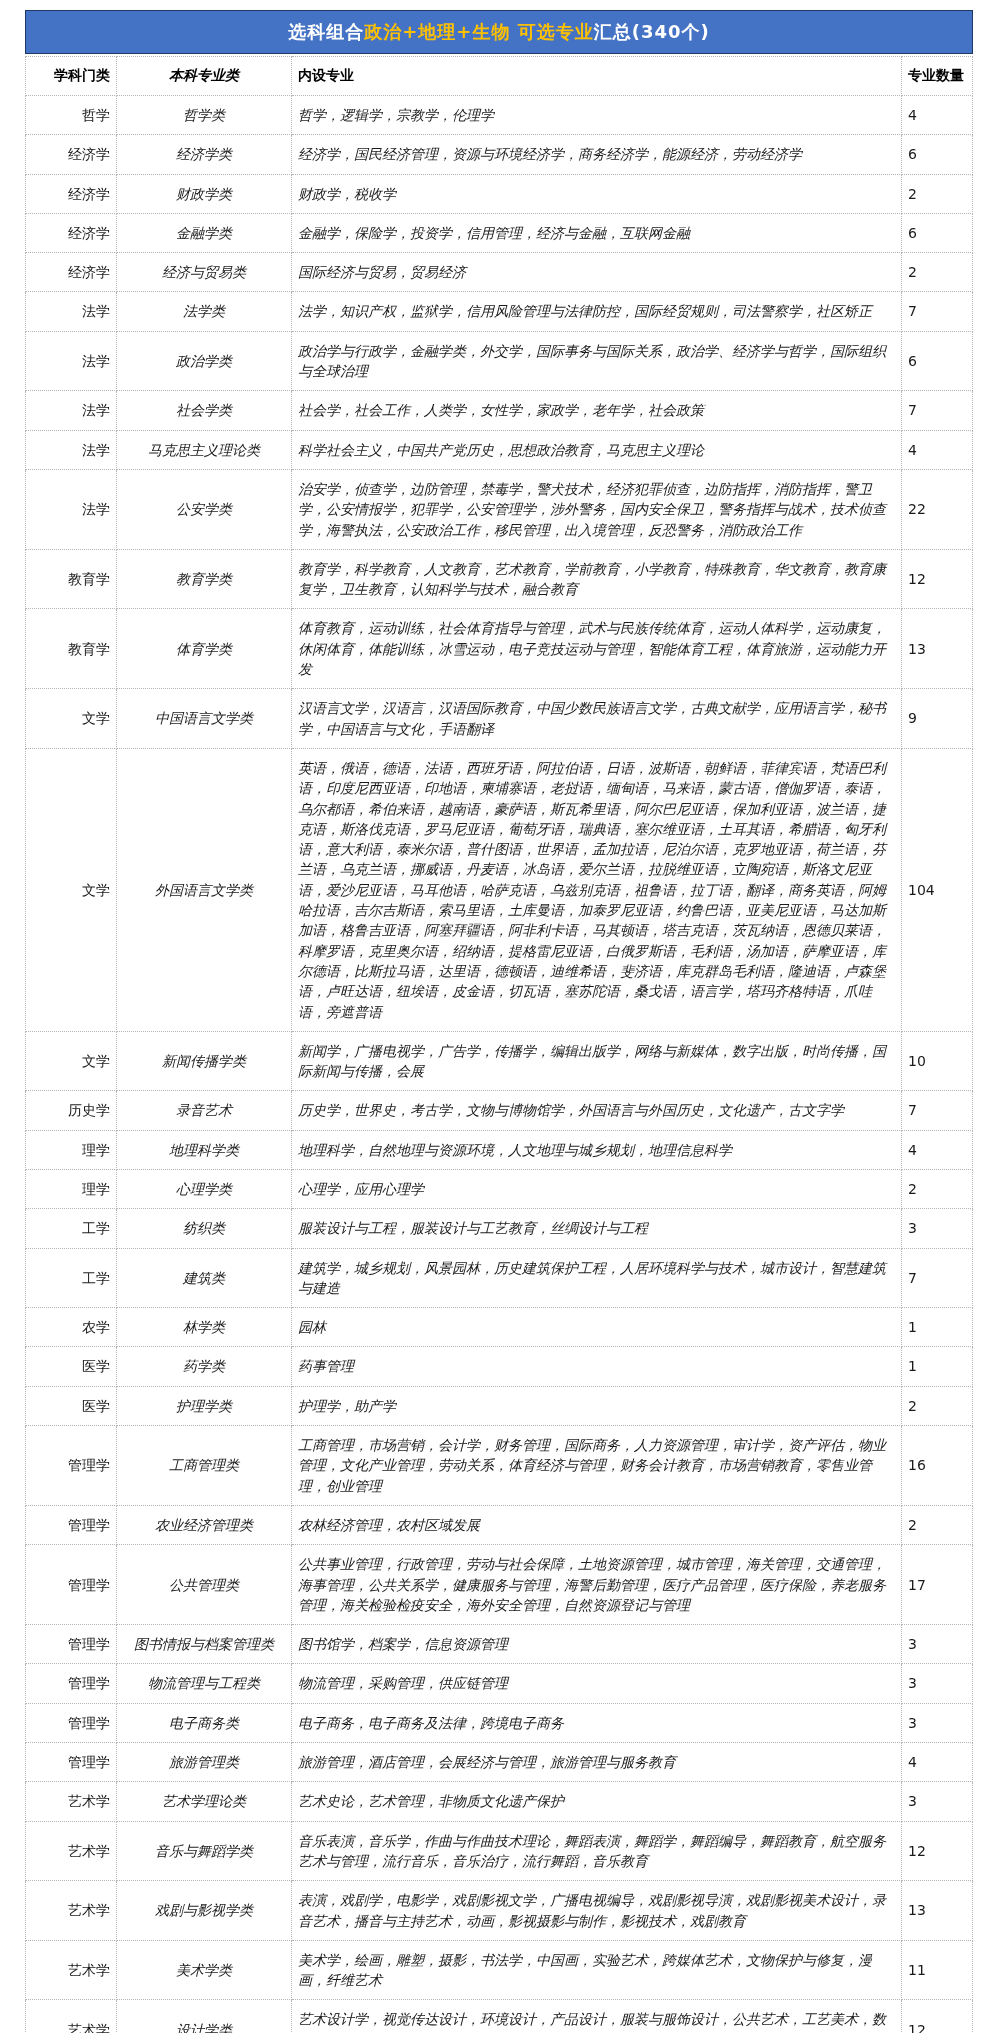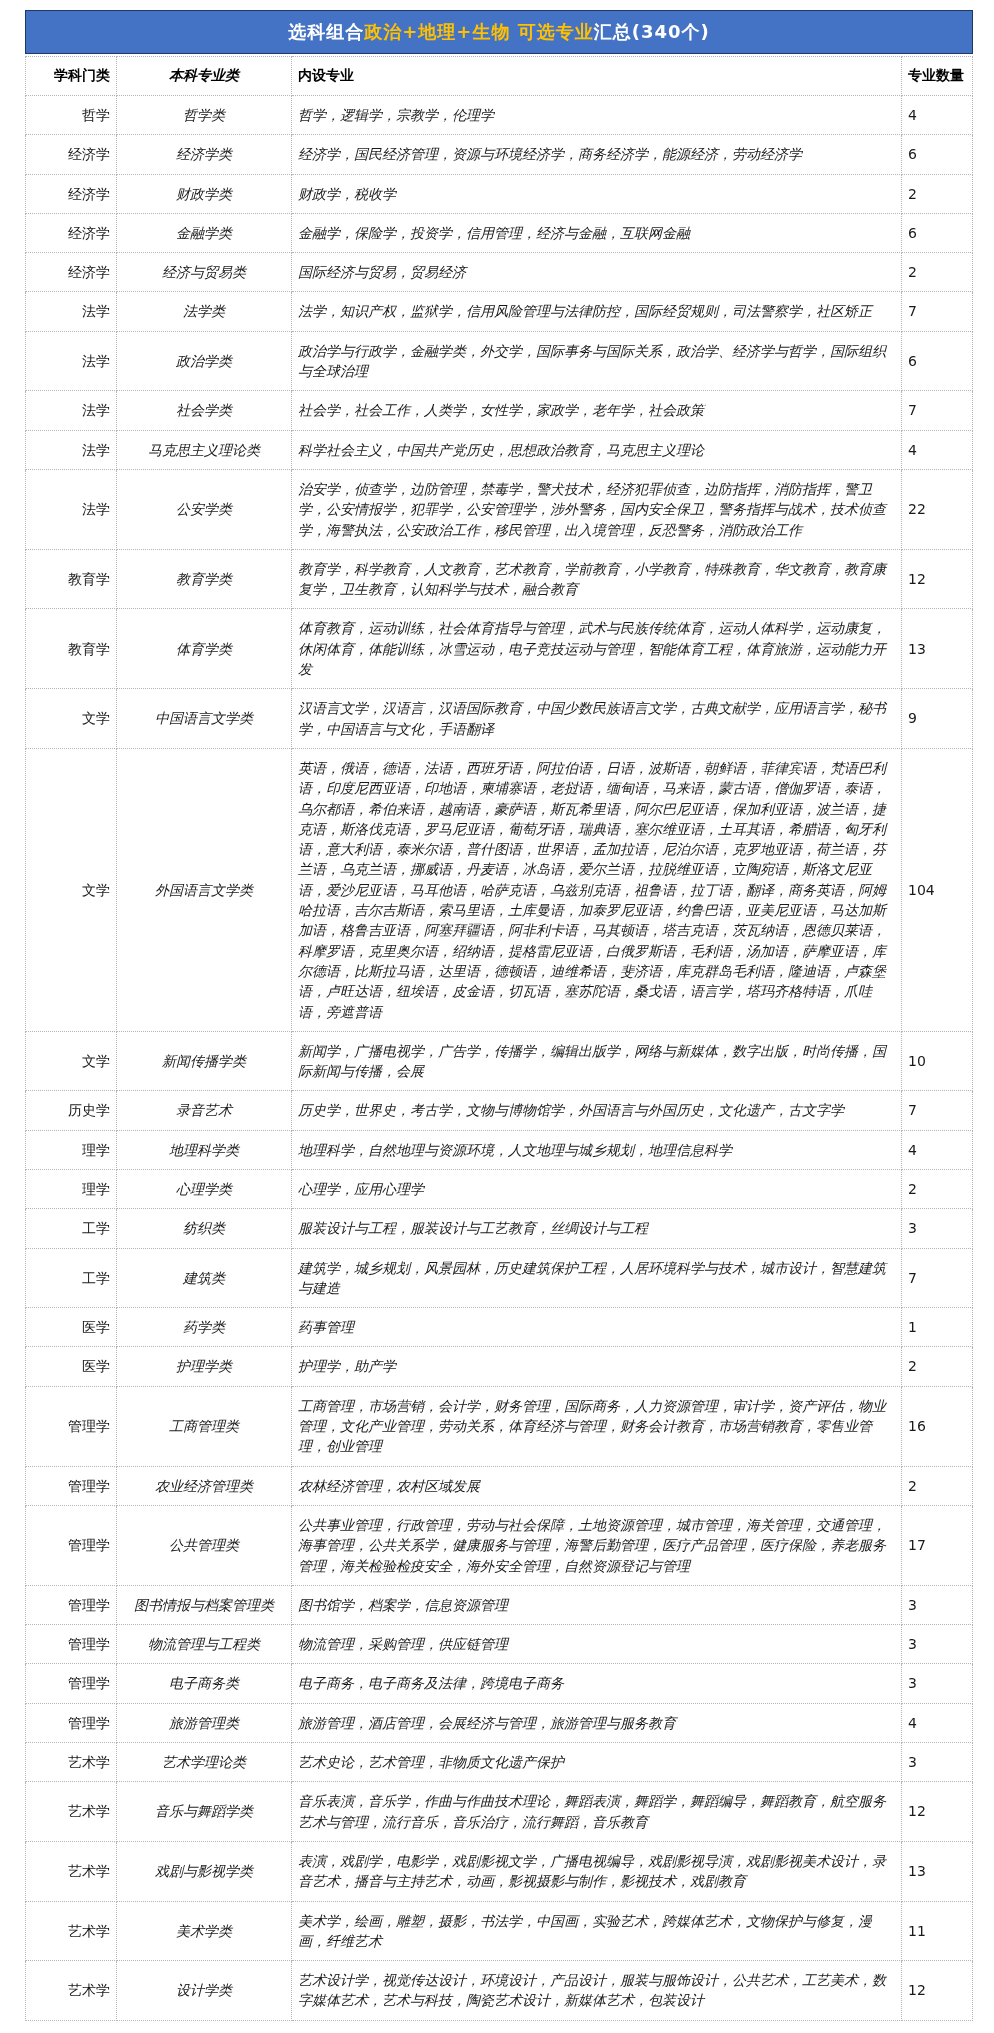--- a/index.html
+++ b/index.html
@@ -158,20 +158,26 @@
           <td class="col2">服装设计与工程，服装设计与工艺教育，丝绸设计与工程</td>
           <td class="col3">3</td>
         </tr>
         <tr>
           <td class="col0">工学</td>
           <td class="col1">建筑类</td>
           <td class="col2">建筑学，城乡规划，风景园林，历史建筑保护工程，人居环境科学与技术，城市设计，智慧建筑与建造</td>
           <td class="col3">7</td>
         </tr>
         <tr>
+          <td class="col0">农学</td>
+          <td class="col1">林学类</td>
+          <td class="col2">园林</td>
+          <td class="col3">1</td>
+        </tr>
+        <tr>
           <td class="col0">医学</td>
           <td class="col1">药学类</td>
           <td class="col2">药事管理</td>
           <td class="col3">1</td>
         </tr>
         <tr>
           <td class="col0">医学</td>
           <td class="col1">护理学类</td>
           <td class="col2">护理学，助产学</td>
           <td class="col3">2</td>

